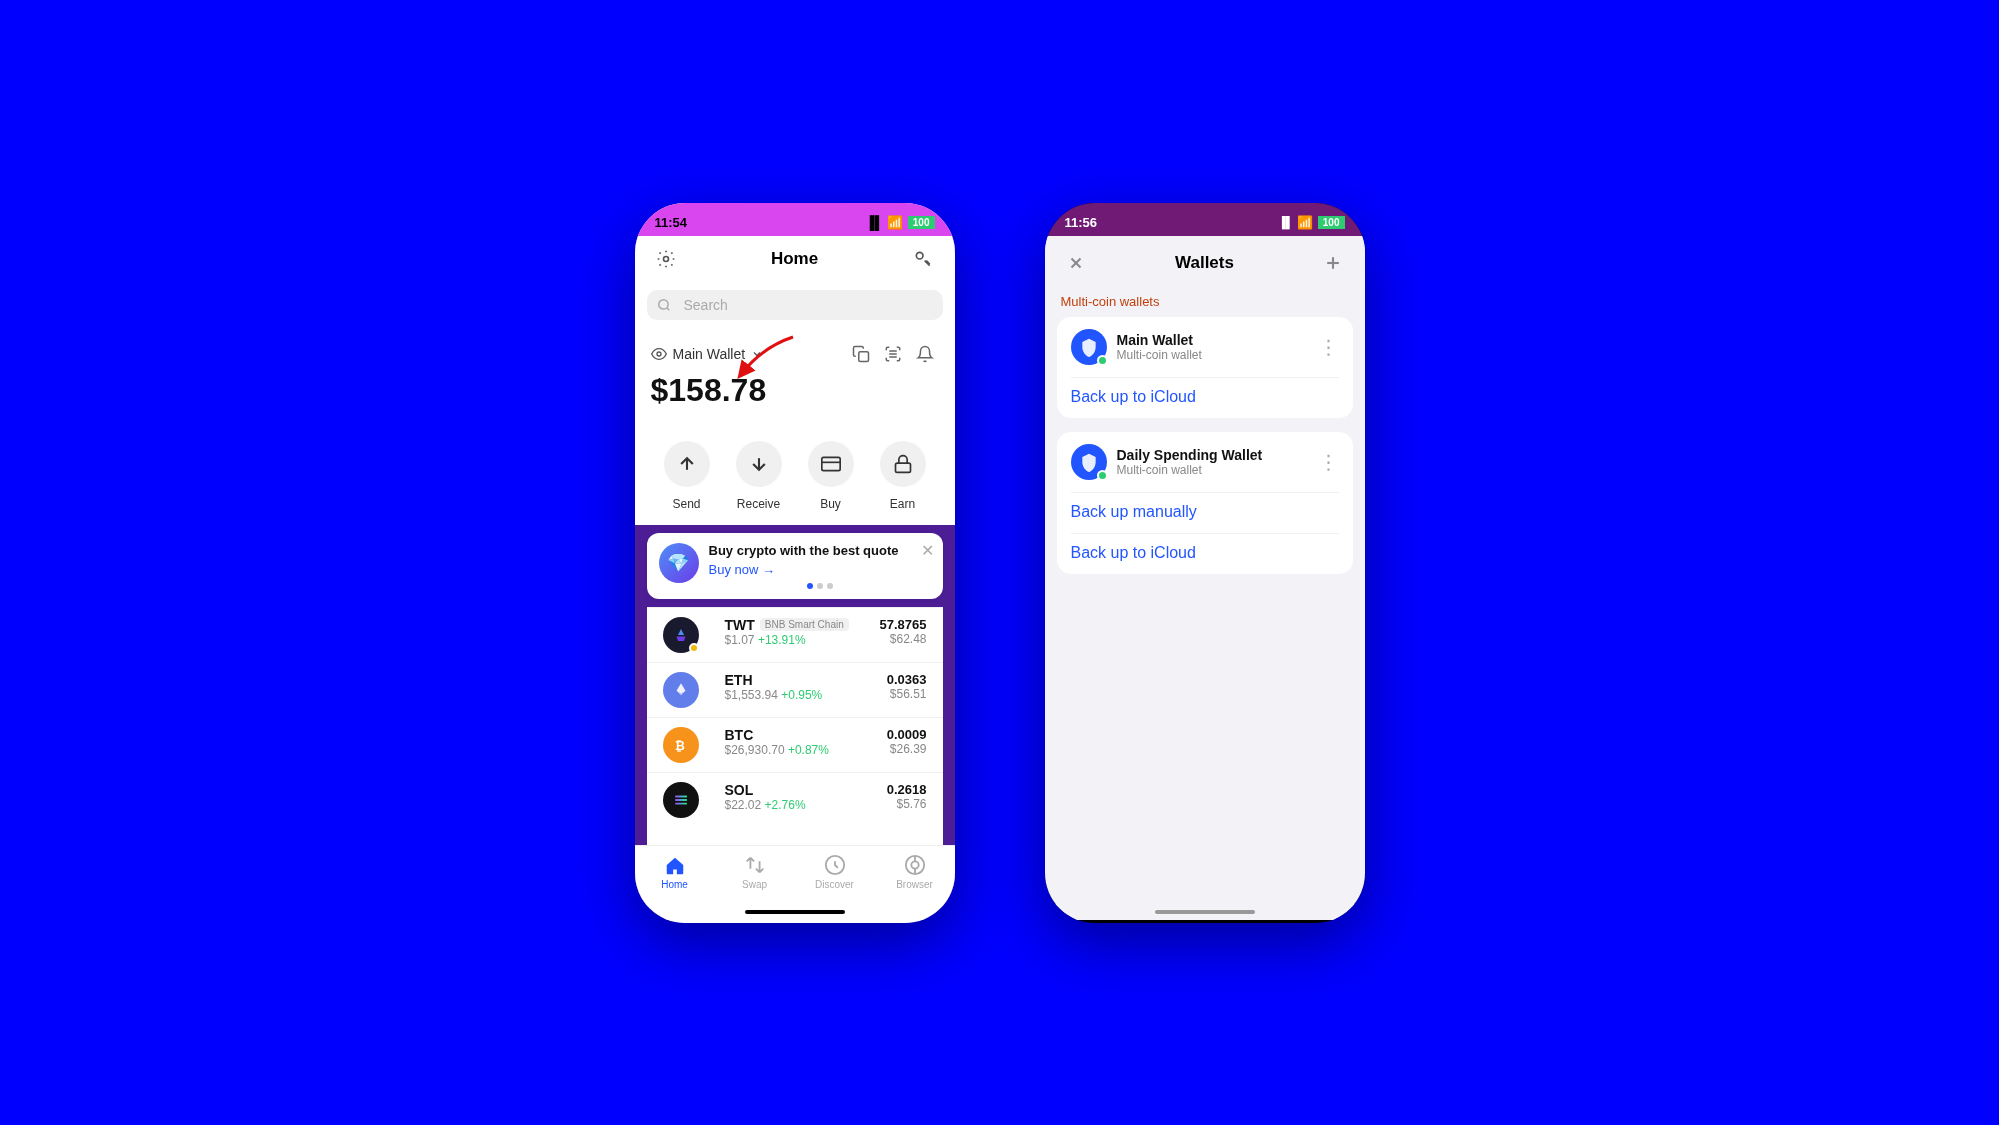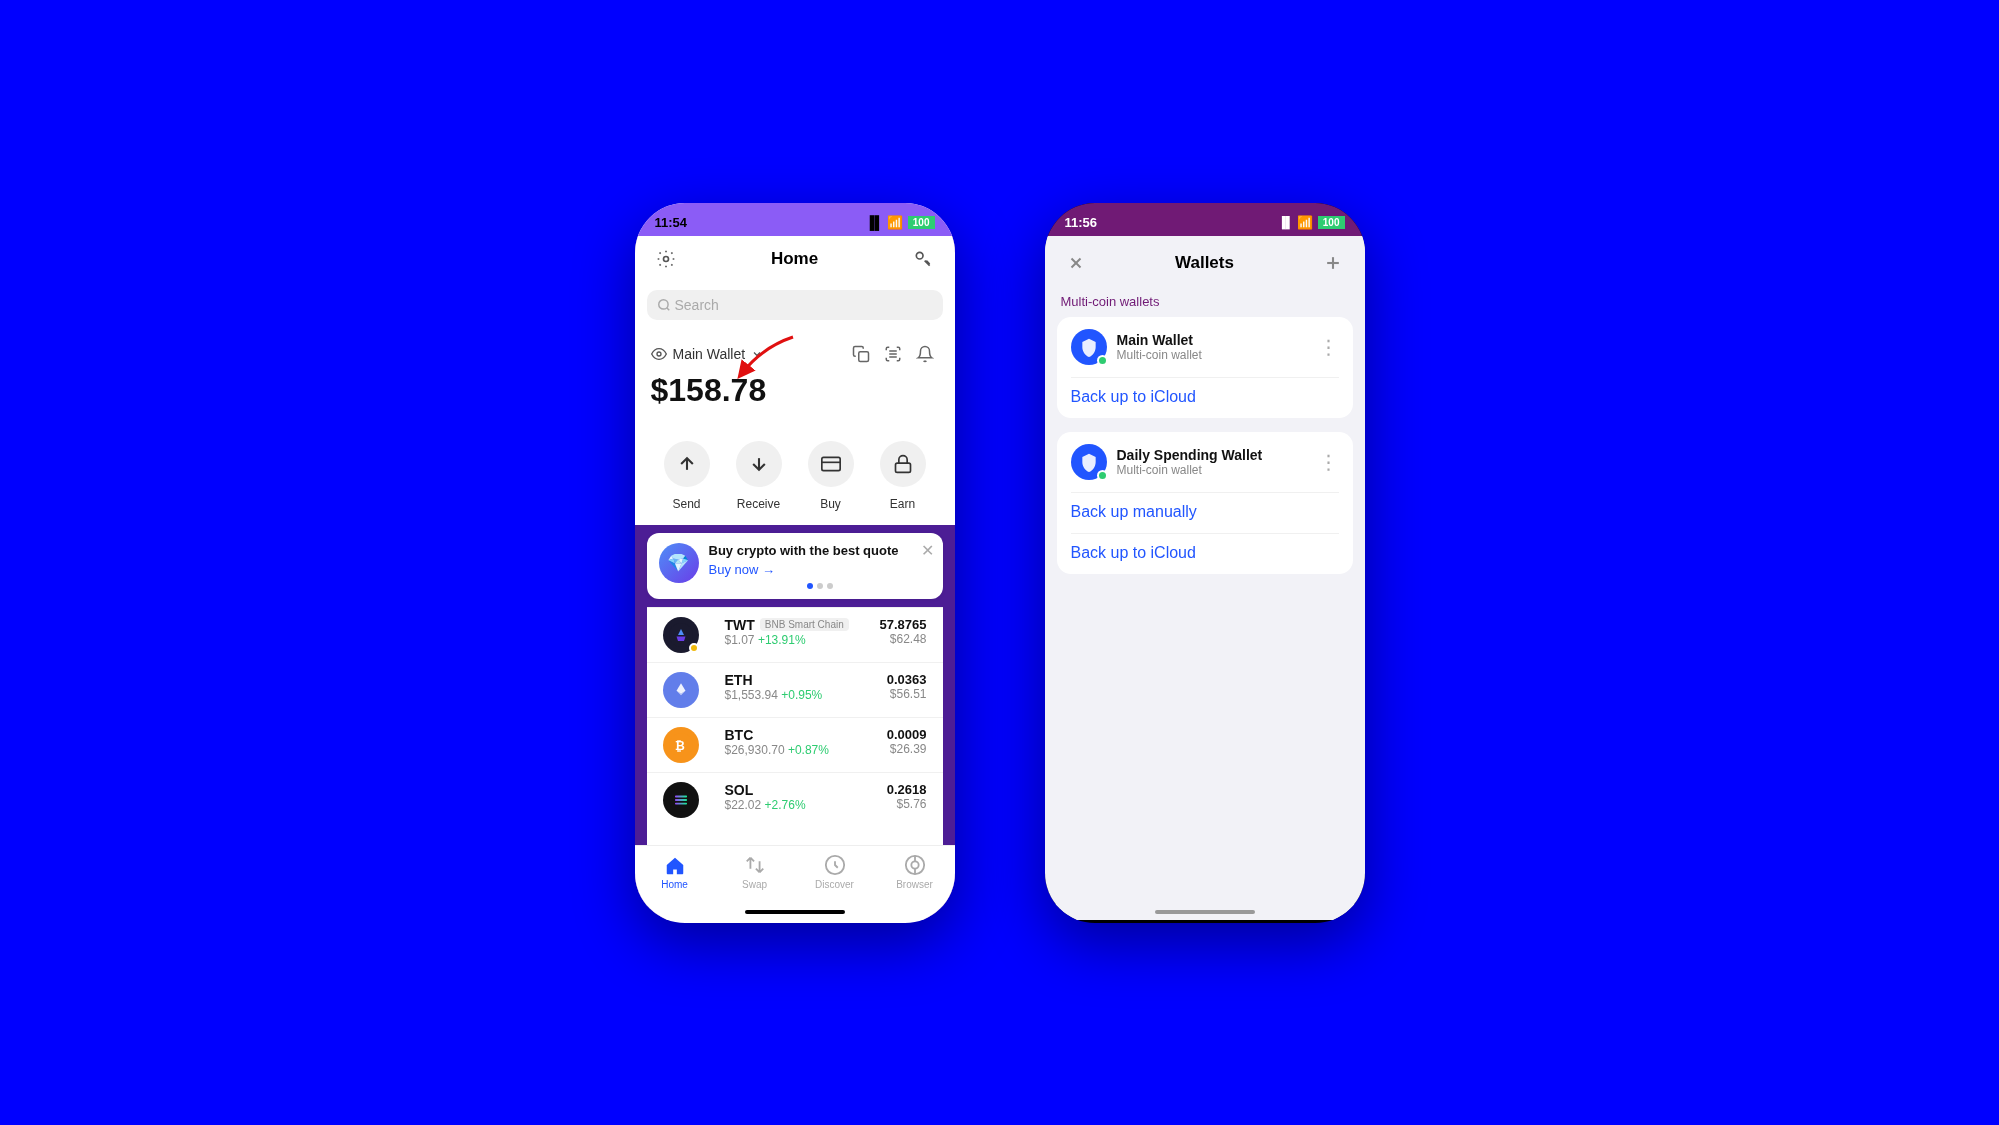--- a/index.html
+++ b/index.html
@@ -36,21 +36,21 @@
     }
     
     .status-bar {
       display: flex;
       justify-content: space-between;
       align-items: center;
       padding: 12px 20px 6px;
       font-size: 13px;
       font-weight: 600;
     }
-    .status-bar.light { background: #8b5cf6; color: #000; }
+    .status-bar.light { background: #d946ef; color: #000; }
     .status-bar.dark { background: #701a75; color: #fff; text-align: right; }
     .status-icons {
       display: flex;
       align-items: center;
       gap: 4px;
     }
     .battery-badge {
       background: #2ecc71;
       color: #fff;
       font-size: 10px;
@@ -91,21 +91,21 @@
     .search-bar {
       background: #fff;
       padding: 6px 12px 10px;
     }
     .search-input-wrap {
       background: #f0f0f0;
       border-radius: 10px;
       display: flex;
       align-items: center;
       padding: 7px 10px;
-      gap: 4px;
+      gap: 13px;
     }
     .search-placeholder {
       color: #aaa;
       font-size: 14px;
     }
     .wallet-section {
       background: #fff;
       padding: 10px 16px 12px;
     }
     .wallet-label-row {
@@ -353,21 +353,21 @@
       justify-content: space-between;
       padding: 12px 16px 10px;
     }
     .wallets-title {
       font-size: 17px;
       font-weight: 600;
       color: #000;
     }
     .wallets-section-label {
       font-size: 13px;
-      color: #701a75;
+      color: #c2410c;
       padding: 6px 16px 4px;
     }
     .wallet-card {
       background: #fff;
       margin: 4px 12px;
       border-radius: 14px;
       overflow: hidden;
     }
     .wallet-card-item {
       display: flex;

